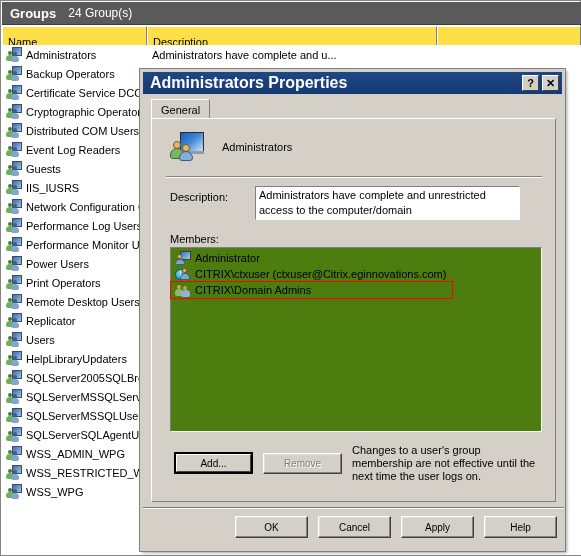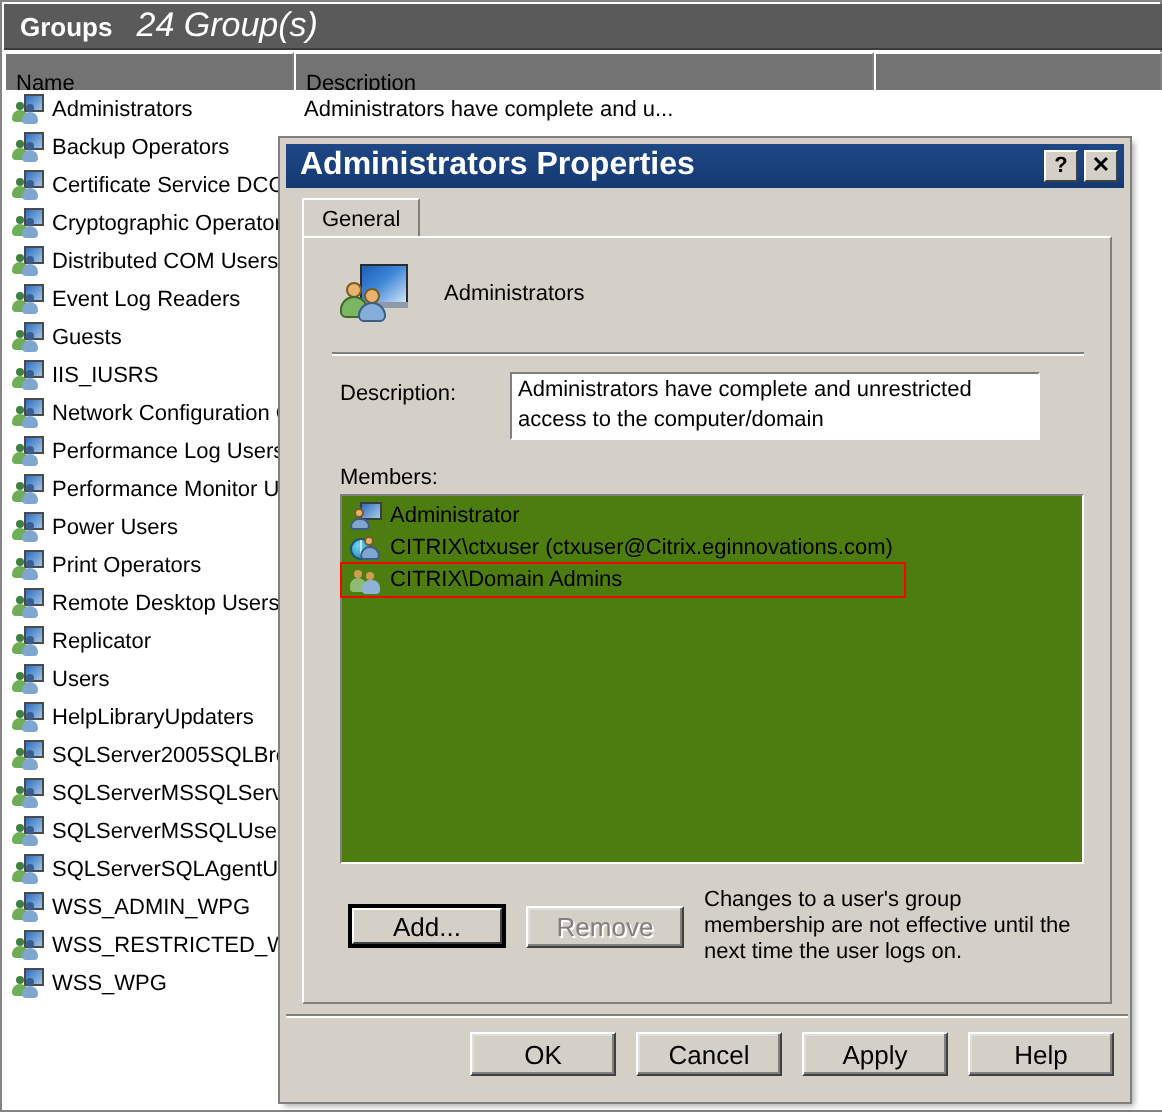--- a/index.html
+++ b/index.html
@@ -21,29 +21,29 @@
   }
   #groups-header{
     position:absolute;left:1px;top:1px;width:579px;height:23px;
     background:#5a5a5a;
     border-bottom:1px solid #3b3b3b;
     box-sizing:border-box;
     display:flex;align-items:center;
     color:#ffffff;
   }
   #groups-header .gh-title{font-weight:bold;font-size:13px;margin-left:8px;}
-  #groups-header .gh-count{font-size:17px;margin-left:12px;font-style:italic;}
+  #groups-header .gh-count{font-size:12px;margin-left:12px;}
 
   #col-headers{
     position:absolute;left:1px;top:25px;width:579px;height:19px;
     box-sizing:border-box;
     display:flex;
   }
   .col-h{
-    background:#737373;
+    background:#fde047;
     border:1px solid #ffffff;
     border-right-color:#808080;
     border-bottom-color:#808080;
     box-sizing:border-box;
     height:32px;
     display:flex;align-items:center;
     padding-left:5px;
     font-size:11px;
     color:#000;
   }
@@ -205,21 +205,21 @@
     pointer-events:none;
   }
 
   
   .btn{
     background:#d4d0c8;
     border:1px solid #ffffff;
     border-right-color:#404040;border-bottom-color:#404040;
     box-shadow:inset -1px -1px 0 #808080, inset 1px 1px 0 #dfdfdf;
     box-sizing:border-box;
-    font-size:13px;
+    font-size:10px;
     display:flex;align-items:center;justify-content:center;
     color:#000;
     font-family:"Liberation Sans", sans-serif;
   }
   .btn.disabled{color:#808080;text-shadow:1px 1px 0 #ffffff;}
   #add-btn{position:absolute;left:22px;top:333px;width:79px;height:22px;border:2px solid #000000;box-shadow:none;}
   #add-btn .inner{width:100%;height:100%;background:#d4d0c8;border:1px solid #ffffff;border-right-color:#404040;border-bottom-color:#404040;box-sizing:border-box;display:flex;align-items:center;justify-content:center;}
   #remove-btn{position:absolute;left:111px;top:334px;width:79px;height:21px;}
 
   #note{

